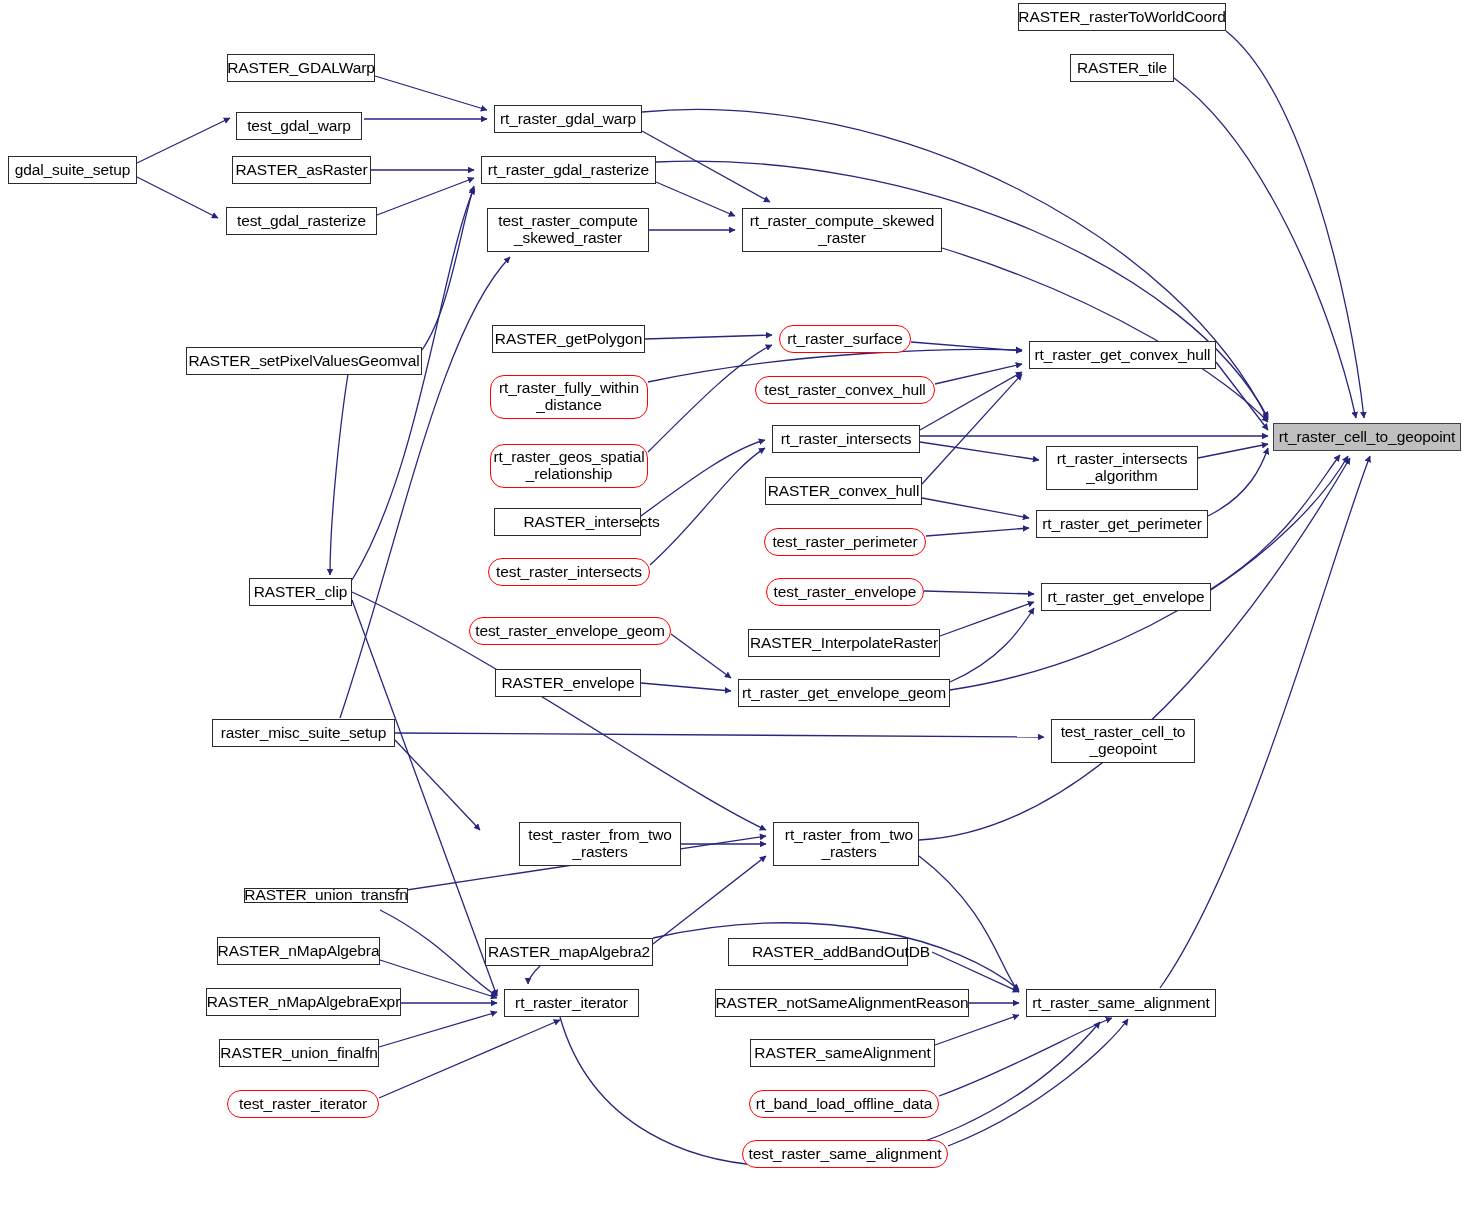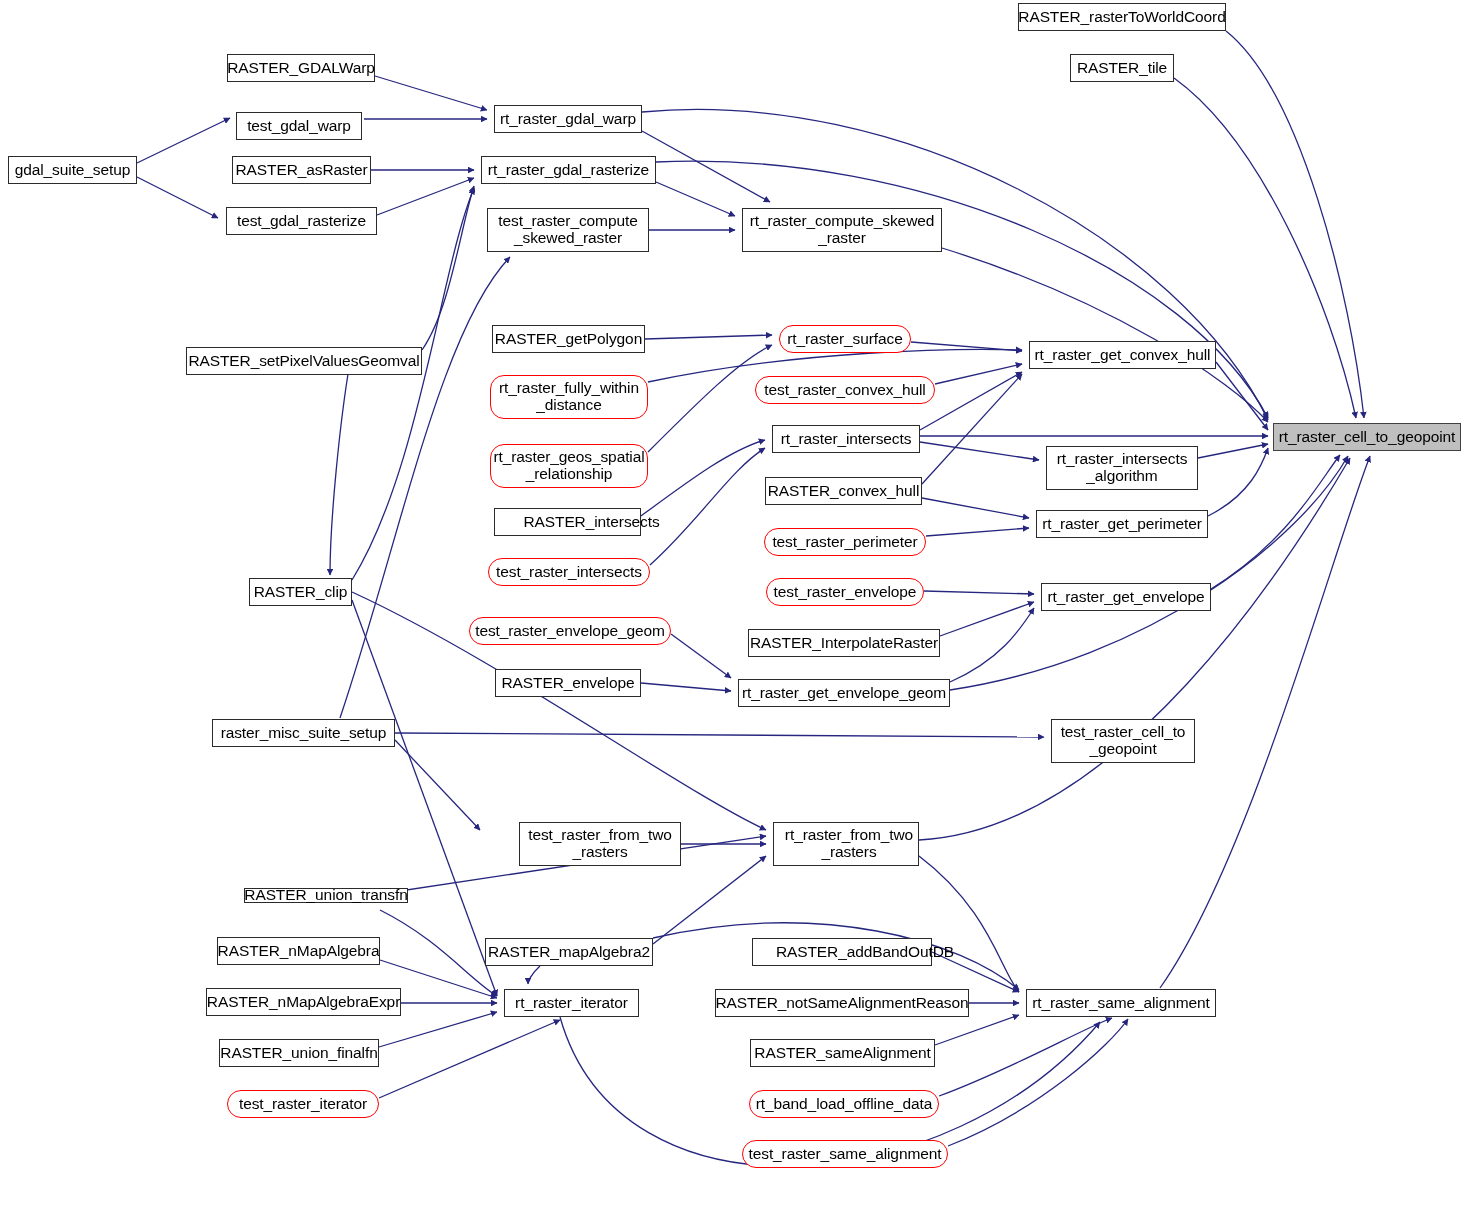--- a/index.html
+++ b/index.html
@@ -132,21 +132,21 @@
       <div class="node" style="left: 1051px; top: 719px; width: 144px; height: 44px;">test_raster_cell_to
 _geopoint</div>
       <div class="node" style="left: 212px; top: 719px; width: 183px; height: 28px;">raster_misc_suite_setup</div>
       <div class="node" style="left: 487px; top: 822px; width: 162px; height: 44px; margin-left: 32px;">test_raster_from_two
 _rasters</div>
       <div class="node" style="left: 773px; top: 822px; width: 146px; height: 44px; padding-left: 6px;">rt_raster_from_two
 _rasters</div>
       <div class="node" style="left: 216px; top: 888px; width: 164px; height: 15px; margin-left: 28px;">RASTER_union_transfn</div>
       <div class="node" style="left: 217px; top: 937px; width: 163px; height: 28px;">RASTER_nMapAlgebra</div>
       <div class="node" style="left: 485px; top: 938px; width: 168px; height: 28px;">RASTER_mapAlgebra2</div>
-      <div class="node" style="left: 752px; top: 938px; width: 180px; height: 28px; padding-left: 46px;">RASTER_addBandOutDB</div>
+      <div class="node" style="left: 728px; top: 938px; width: 180px; height: 28px; padding-left: 46px;">RASTER_addBandOutDB</div>
       <div class="node" style="left: 206px; top: 988px; width: 195px; height: 28px;">RASTER_nMapAlgebraExpr</div>
       <div class="node" style="left: 715px; top: 989px; width: 254px; height: 28px;">RASTER_notSameAlignmentReason</div>
       <div class="node" style="left: 504px; top: 989px; width: 135px; height: 28px;">rt_raster_iterator</div>
       <div class="node" style="left: 1026px; top: 989px; width: 190px; height: 28px;">rt_raster_same_alignment</div>
       <div class="node" style="left: 219px; top: 1039px; width: 160px; height: 28px;">RASTER_union_finalfn</div>
       <div class="node" style="left: 750px; top: 1039px; width: 185px; height: 28px;">RASTER_sameAlignment</div>
       <div class="node red" style="left: 227px; top: 1090px; width: 152px; height: 28px;">test_raster_iterator</div>
       <div class="node red" style="left: 749px; top: 1090px; width: 190px; height: 28px;">rt_band_load_offline_data</div>
       <div class="node red" style="left: 742px; top: 1140px; width: 206px; height: 28px;">test_raster_same_alignment</div>
     </div>

